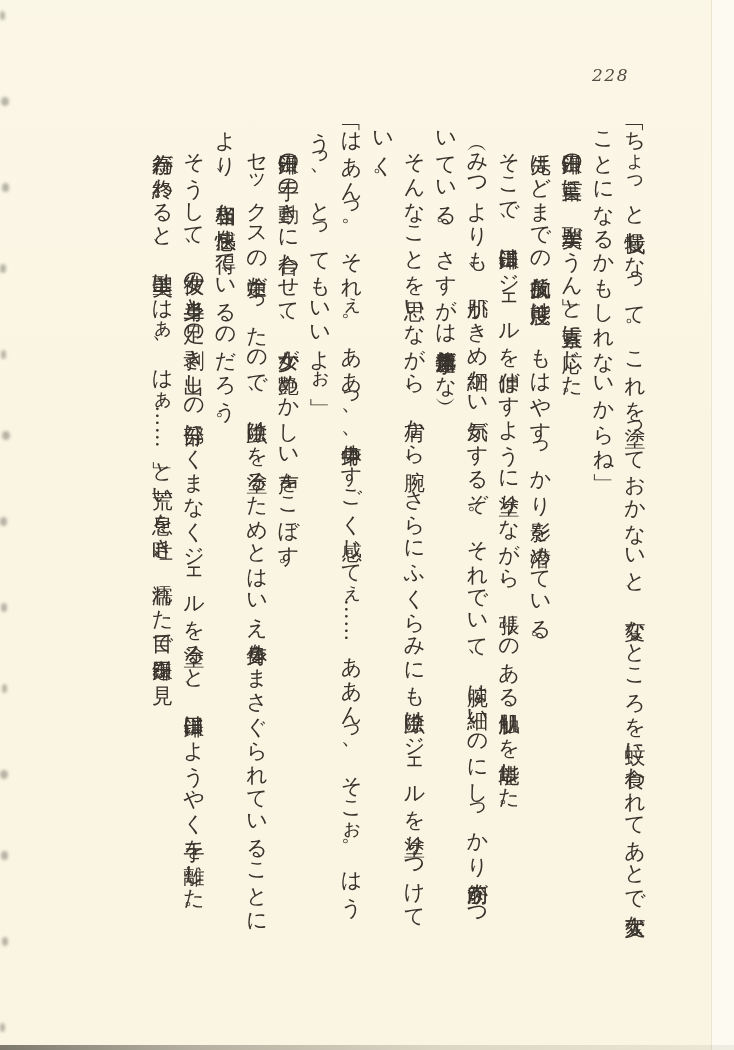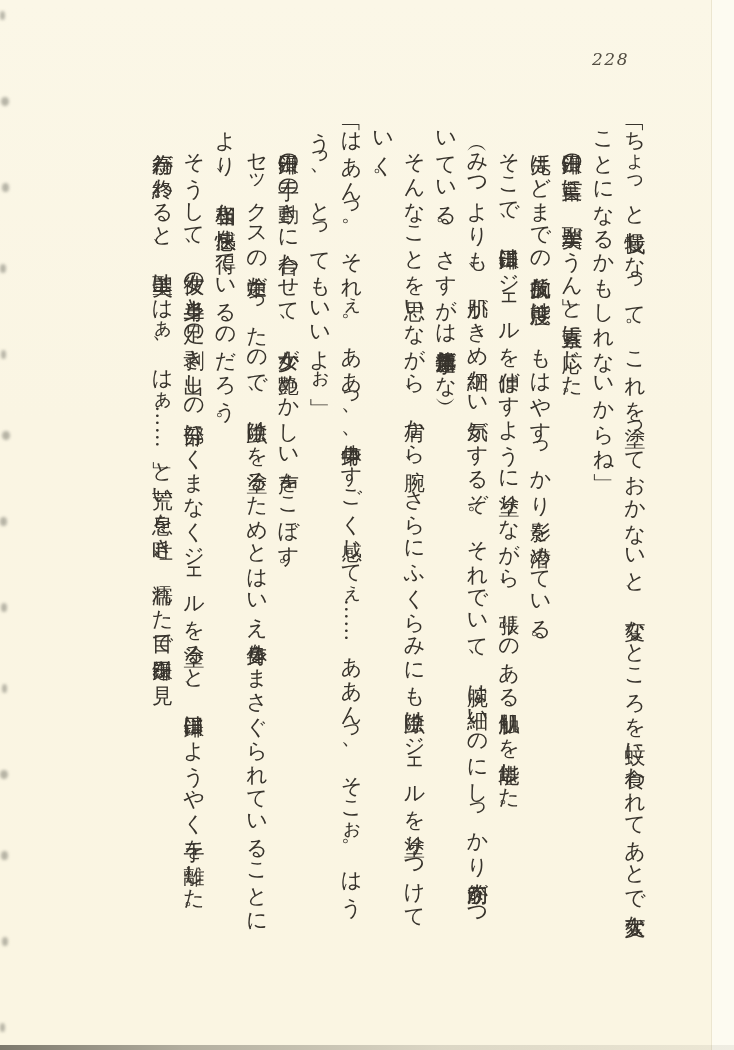--- a/index.html
+++ b/index.html
@@ -44,21 +44,21 @@
   }
   
   .smudge {
     position: absolute;
     background: rgba(100,100,92,0.45);
     border-radius: 50%;
     filter: blur(1.6px);
   }
   .page-number {
     position: absolute;
-    top: 49px;
+    top: 65px;
     left: 592px;
     font-family: "DejaVu Serif", "Liberation Serif", serif;
     font-style: italic;
     font-size: 17px;
     letter-spacing: 1.5px;
     color: #524d42;
   }
   .page-text {
     position: absolute;
     top: 117px;

